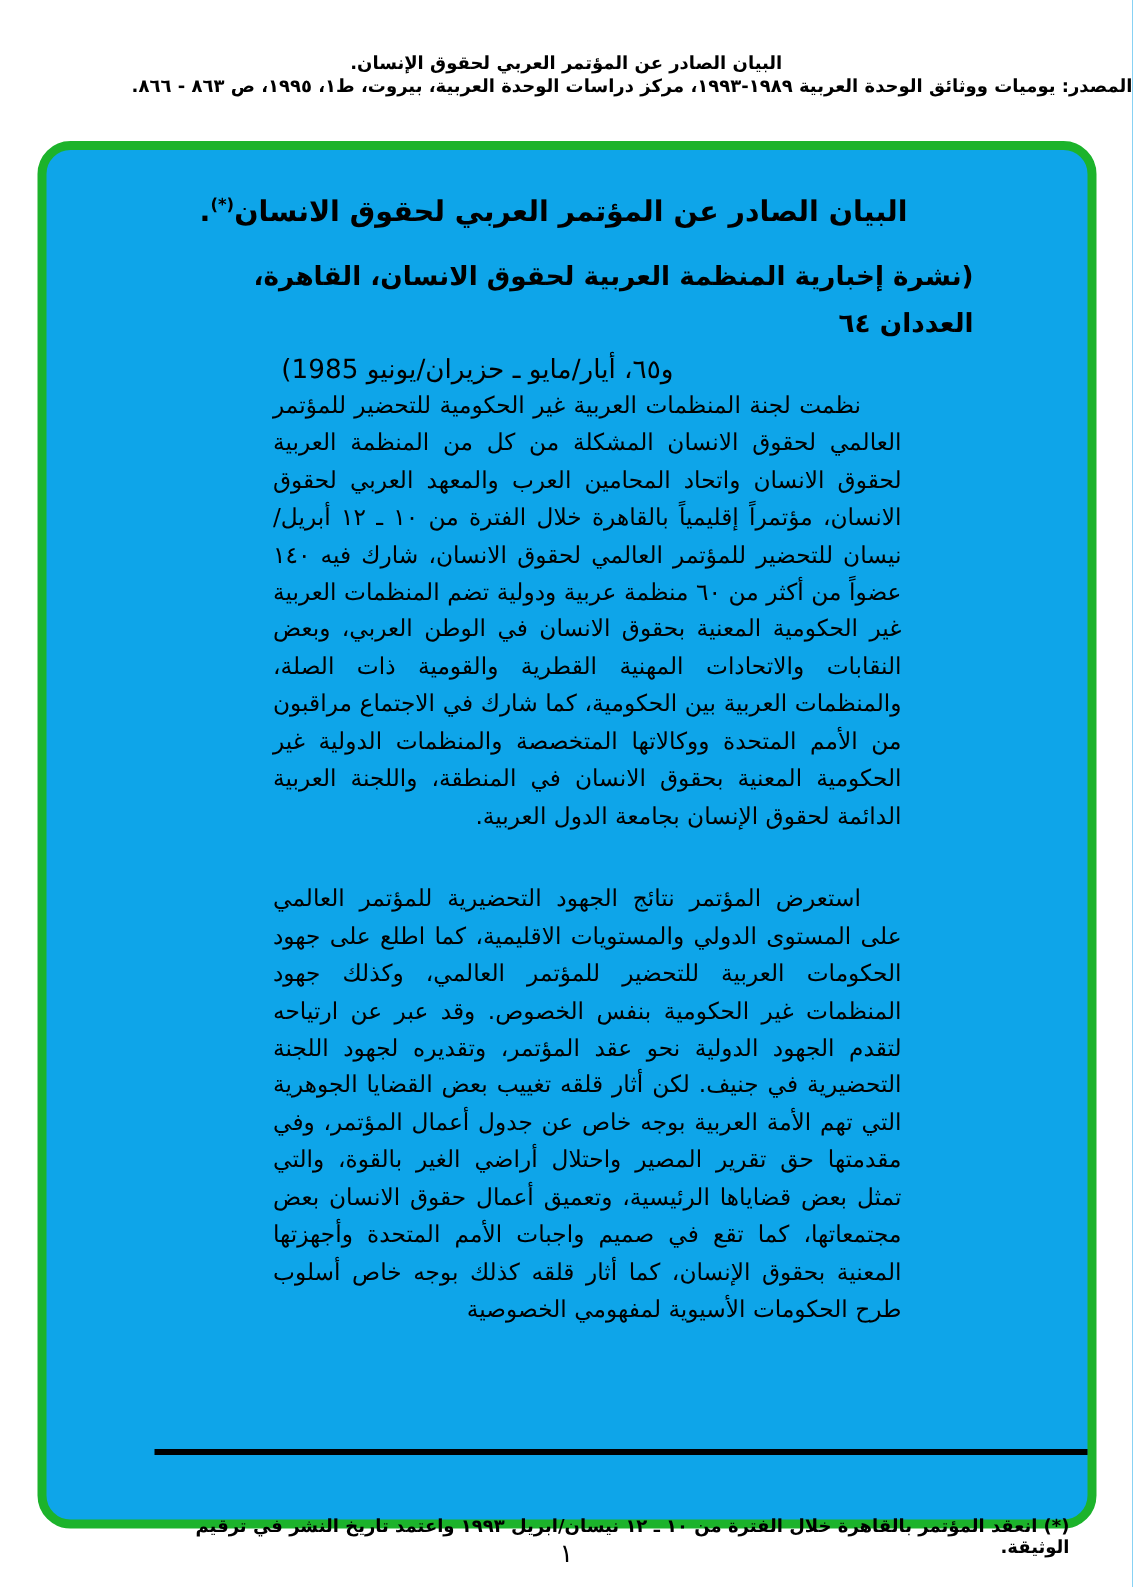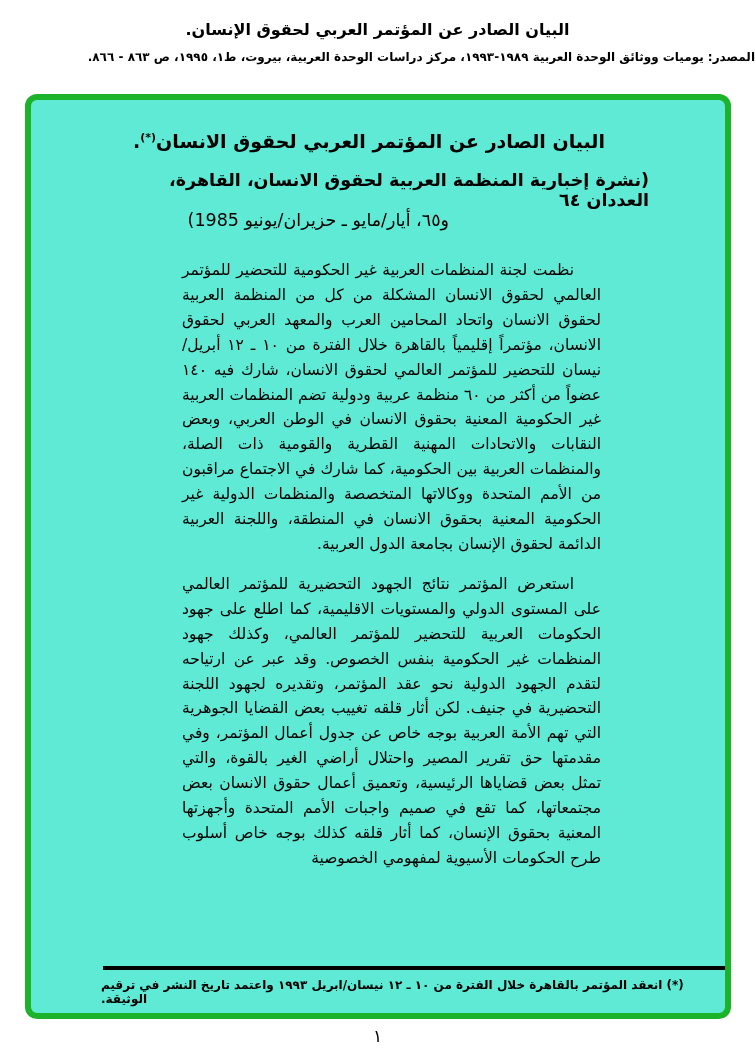--- a/index.html
+++ b/index.html
@@ -6,40 +6,40 @@
   html, body { width: 755px; height: 1058px; }
   body {
     position: relative;
     background: #ffffff;
     color: #000000;
     font-family: "DejaVu Sans", sans-serif;
     overflow: hidden;
   }
   .header-title {
     position: absolute;
-    top: 20px; left: 0; width: 100%;
+    top: 35px; left: 0; width: 100%;
     text-align: center;
     direction: rtl;
-    font-size: 16px;
+    font-size: 12px;
     font-weight: bold;
   }
   .header-source {
     position: absolute;
     top: 50px; left: 0; width: 100%;
     direction: rtl;
     font-size: 12px;
     font-weight: bold;
   }
   .page-frame {
     position: absolute;
     left: 25px; top: 94px;
     width: 706px; height: 925px;
-    background: #5eead4;
+    background: #0ea5e9;
     border: 6px solid #1cb32b;
-    border-radius: 12px;
+    border-radius: 22px;
   }
   .doc-title {
     position: absolute;
     top: 30px; right: 120px;
     width: 400px;
     direction: rtl;
     text-align: center;
     font-size: 19px;
     font-weight: bold;
     white-space: nowrap;
@@ -48,46 +48,46 @@
     font-size: 11px;
     vertical-align: super;
     font-weight: bold;
   }
   .doc-subtitle {
     position: absolute;
     top: 70px; right: 76px;
     width: 522px;
     direction: rtl;
     font-size: 17.5px;
-    line-height: 20px;
+    line-height: 31px;
   }
   .doc-subtitle .sub-line1 { font-weight: bold; }
   .doc-subtitle .sub-line2 { font-weight: normal; padding-right: 200px; }
   .doc-body {
     position: absolute;
     top: 158px; right: 124px;
     width: 419px;
     direction: rtl;
     text-align: justify;
     font-size: 15.5px;
     line-height: 24.9px;
   }
-  .doc-body p { text-indent: 27px; margin-bottom: 15px; }
+  .doc-body p { text-indent: 27px; margin-bottom: 30px; }
   .doc-body p:last-child { margin-bottom: 4px; }
   .footnote-rule {
     position: absolute;
     top: 866px; left: 72px;
     width: 622px; height: 4px;
     background: #000000;
   }
   .footnote {
     position: absolute;
-    top: 878px; left: 70px; right: 12px;
+    top: 910px; left: 70px; right: 12px;
     direction: rtl;
-    text-align: left;
+    text-align: right;
     font-size: 12px;
     font-weight: bold;
   }
   .page-number {
     position: absolute;
     top: 1026px; left: 0; width: 100%;
     text-align: center;
     font-size: 17px;
   }
 </style>

